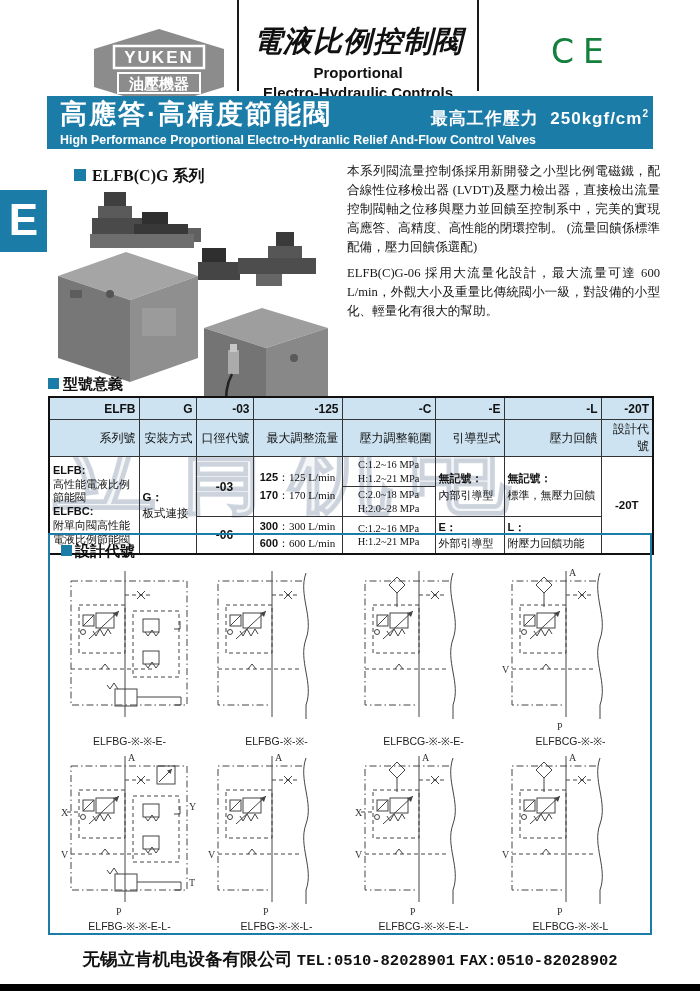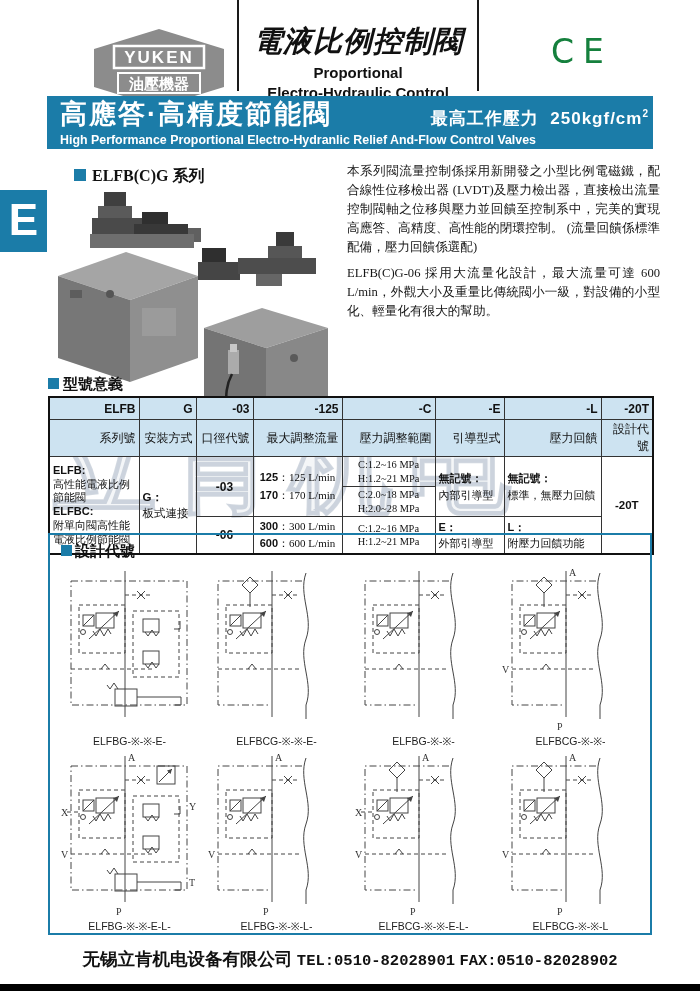--- a/index.html
+++ b/index.html
@@ -93,21 +93,21 @@
       <rect x="20" y="17" width="90" height="22" fill="none" stroke="#ffffff" stroke-width="2.5"></rect>
       <text x="65" y="34" text-anchor="middle" font-family="Liberation Sans, sans-serif" font-size="17" font-weight="bold" fill="#ffffff" letter-spacing="2">YUKEN</text>
       <rect x="24" y="44" width="82" height="20" fill="none" stroke="#ffffff" stroke-width="2"></rect>
       <text x="65" y="60" text-anchor="middle" font-family="Liberation Sans, sans-serif" font-size="15" font-weight="bold" fill="#ffffff">油壓機器</text>
     </svg>
   </div>
 
   <div class="title-block">
     <div class="title-zh">電液比例控制閥</div>
     <div class="title-en">Proportional</div>
-    <div class="title-en">Electro-Hydraulic Control</div>
+    <div class="title-en">Electro-Hydraulic Controls</div>
   </div>
 
   <div class="ce-mark">CE</div>
 
   <div class="banner">
     <div class="banner-title">高應答·高精度節能閥</div>
     <div class="banner-press">
       <span>最高工作壓力</span>&nbsp;
       <span>250kgf/cm</span><sup>2</sup>
     </div>
@@ -298,45 +298,45 @@
             <line x1="78" y1="26" x2="86" y2="34" stroke="#444" fill="none" stroke-width="1"></line>
             <line x1="86" y1="26" x2="78" y2="34" stroke="#444" fill="none" stroke-width="1"></line>
             <rect x="20" y="40" width="46" height="48" stroke="#444" fill="none" stroke-width="1" stroke-dasharray="4,3"></rect>
             <rect x="24" y="50" width="11" height="11" stroke="#444" fill="none" stroke-width="1"></rect>
             <line x1="24" y1="61" x2="35" y2="50" stroke="#444" fill="none" stroke-width="1"></line>
             <rect x="37" y="48" width="18" height="15" stroke="#444" fill="none" stroke-width="1"></rect>
             <line x1="30" y1="74" x2="60" y2="46" stroke="#444" fill="none" stroke-width="1"></line>
             <polygon points="60,46 54,48 58,52" fill="#444"></polygon>
             <path d="M34,66 l3,5 l4,-7 l4,7 l4,-7 l3,5" stroke="#444" fill="none" stroke-width="1"></path>
             <circle cx="24" cy="67" r="2.5" stroke="#444" fill="none" stroke-width="1"></circle>
+          </svg>
+          <div class="diag-label">ELFBG-※-※-</div>
+        </div>
+        <div class="diag">
+          <svg width="142" height="168" viewBox="0 0 142 168" xmlns="http://www.w3.org/2000/svg">
+            <line x1="66" y1="6" x2="66" y2="152" stroke="#444" fill="none" stroke-width="1"></line>
+            <path d="M96,16 H12 V140 H62" stroke="#444" fill="none" stroke-width="1" stroke-dasharray="7,3,1.5,3"></path>
+            <path d="M100,8 C92,30 108,52 100,74 C92,96 108,118 100,140 L100,154" stroke="#444" fill="none" stroke-width="1"></path>
+            <line x1="12" y1="104" x2="96" y2="104" stroke="#444" fill="none" stroke-width="1" stroke-dasharray="4,3"></line>
+            <path d="M42,104 l4,-5 l4,5" stroke="#444" fill="none" stroke-width="1"></path>
+            <line x1="66" y1="30" x2="94" y2="30" stroke="#444" fill="none" stroke-width="1" stroke-dasharray="4,3"></line>
+            <line x1="78" y1="26" x2="86" y2="34" stroke="#444" fill="none" stroke-width="1"></line>
+            <line x1="86" y1="26" x2="78" y2="34" stroke="#444" fill="none" stroke-width="1"></line>
+            <rect x="20" y="40" width="46" height="48" stroke="#444" fill="none" stroke-width="1" stroke-dasharray="4,3"></rect>
+            <rect x="24" y="50" width="11" height="11" stroke="#444" fill="none" stroke-width="1"></rect>
+            <line x1="24" y1="61" x2="35" y2="50" stroke="#444" fill="none" stroke-width="1"></line>
+            <rect x="37" y="48" width="18" height="15" stroke="#444" fill="none" stroke-width="1"></rect>
+            <line x1="30" y1="74" x2="60" y2="46" stroke="#444" fill="none" stroke-width="1"></line>
+            <polygon points="60,46 54,48 58,52" fill="#444"></polygon>
+            <path d="M34,66 l3,5 l4,-7 l4,7 l4,-7 l3,5" stroke="#444" fill="none" stroke-width="1"></path>
+            <circle cx="24" cy="67" r="2.5" stroke="#444" fill="none" stroke-width="1"></circle>
             <polygon points="44,12 52,20 44,28 36,20" stroke="#444" fill="none" stroke-width="1"></polygon>
             <line x1="44" y1="28" x2="44" y2="42" stroke="#444" fill="none" stroke-width="1"></line>
           </svg>
           <div class="diag-label">ELFBCG-※-※-E-</div>
-        </div>
-        <div class="diag">
-          <svg width="142" height="168" viewBox="0 0 142 168" xmlns="http://www.w3.org/2000/svg">
-            <line x1="66" y1="6" x2="66" y2="152" stroke="#444" fill="none" stroke-width="1"></line>
-            <path d="M96,16 H12 V140 H62" stroke="#444" fill="none" stroke-width="1" stroke-dasharray="7,3,1.5,3"></path>
-            <path d="M100,8 C92,30 108,52 100,74 C92,96 108,118 100,140 L100,154" stroke="#444" fill="none" stroke-width="1"></path>
-            <line x1="12" y1="104" x2="96" y2="104" stroke="#444" fill="none" stroke-width="1" stroke-dasharray="4,3"></line>
-            <path d="M42,104 l4,-5 l4,5" stroke="#444" fill="none" stroke-width="1"></path>
-            <line x1="66" y1="30" x2="94" y2="30" stroke="#444" fill="none" stroke-width="1" stroke-dasharray="4,3"></line>
-            <line x1="78" y1="26" x2="86" y2="34" stroke="#444" fill="none" stroke-width="1"></line>
-            <line x1="86" y1="26" x2="78" y2="34" stroke="#444" fill="none" stroke-width="1"></line>
-            <rect x="20" y="40" width="46" height="48" stroke="#444" fill="none" stroke-width="1" stroke-dasharray="4,3"></rect>
-            <rect x="24" y="50" width="11" height="11" stroke="#444" fill="none" stroke-width="1"></rect>
-            <line x1="24" y1="61" x2="35" y2="50" stroke="#444" fill="none" stroke-width="1"></line>
-            <rect x="37" y="48" width="18" height="15" stroke="#444" fill="none" stroke-width="1"></rect>
-            <line x1="30" y1="74" x2="60" y2="46" stroke="#444" fill="none" stroke-width="1"></line>
-            <polygon points="60,46 54,48 58,52" fill="#444"></polygon>
-            <path d="M34,66 l3,5 l4,-7 l4,7 l4,-7 l3,5" stroke="#444" fill="none" stroke-width="1"></path>
-            <circle cx="24" cy="67" r="2.5" stroke="#444" fill="none" stroke-width="1"></circle>
-          </svg>
-          <div class="diag-label">ELFBG-※-※-</div>
         </div>
         <div class="diag">
           <svg width="142" height="168" viewBox="0 0 142 168" xmlns="http://www.w3.org/2000/svg">
             <line x1="66" y1="6" x2="66" y2="152" stroke="#444" fill="none" stroke-width="1"></line>
             <path d="M96,16 H12 V140 H62" stroke="#444" fill="none" stroke-width="1" stroke-dasharray="7,3,1.5,3"></path>
             <path d="M100,8 C92,30 108,52 100,74 C92,96 108,118 100,140 L100,154" stroke="#444" fill="none" stroke-width="1"></path>
             <line x1="12" y1="104" x2="96" y2="104" stroke="#444" fill="none" stroke-width="1" stroke-dasharray="4,3"></line>
             <path d="M42,104 l4,-5 l4,5" stroke="#444" fill="none" stroke-width="1"></path>
             <line x1="66" y1="30" x2="94" y2="30" stroke="#444" fill="none" stroke-width="1" stroke-dasharray="4,3"></line>
             <line x1="78" y1="26" x2="86" y2="34" stroke="#444" fill="none" stroke-width="1"></line>

